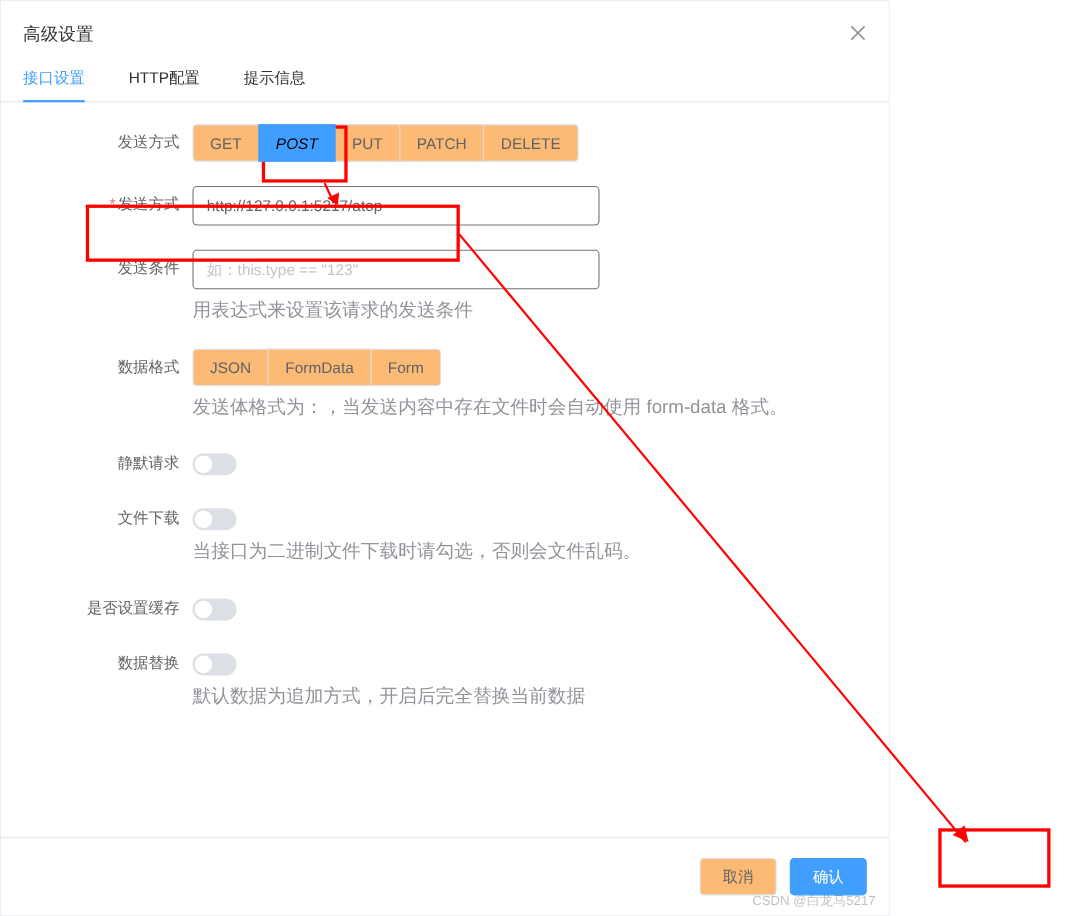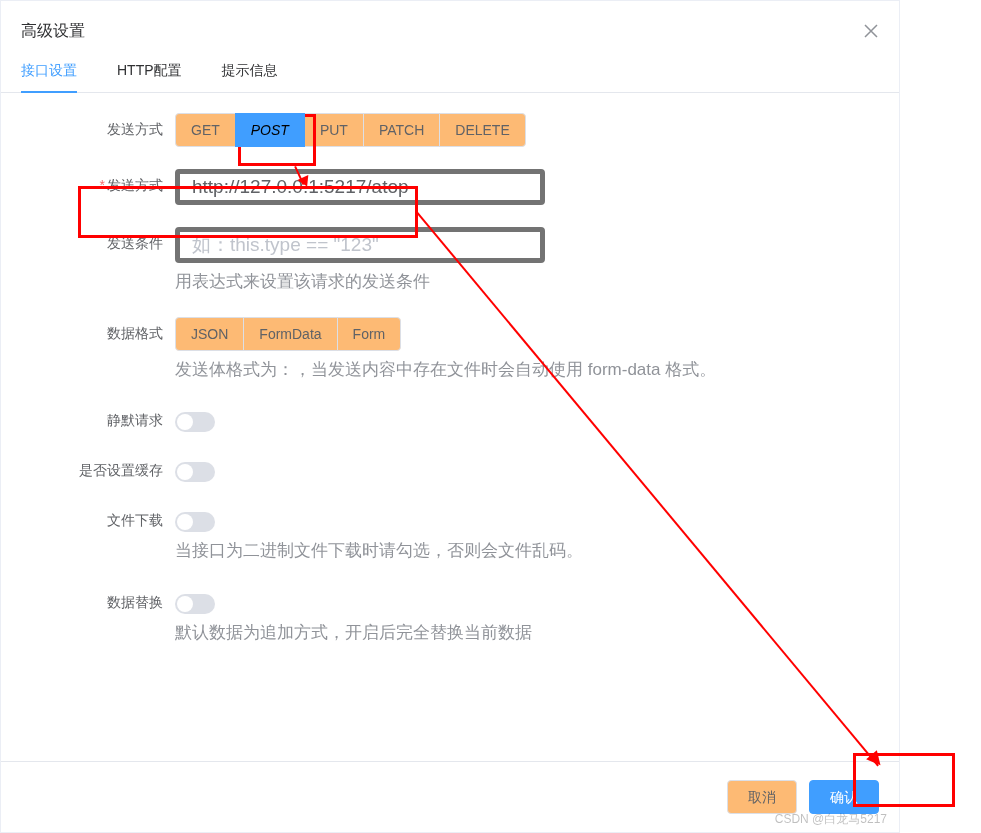--- a/index.html
+++ b/index.html
@@ -4,21 +4,21 @@
 <style>
   * { box-sizing: border-box; }
   body {
     margin: 0;
     font-family: -apple-system, BlinkMacSystemFont, "Segoe UI", "PingFang SC", "Microsoft YaHei", sans-serif;
     font-size: 14px;
     color: #303133;
     background: #fff;
   }
   .dialog {
-    width: 900px;
+    width: 809px;
     height: 833px;
     position: relative;
     padding: 0;
     border: 1px solid #ebeef5;
   }
   .dialog-header {
     padding: 20px 20px 10px 20px;
     display: flex;
     justify-content: space-between;
     align-items: center;
@@ -106,24 +106,24 @@
     background: #409eff;
     border-color: #409eff;
     color: #000000;
     z-index: 1;
     position: relative;
     font-style: italic;
   }
   .input {
     width: 370px;
     height: 36px;
-    border: 5px solid #737373;
+    border: 1px solid #737373;
     border-radius: 4px;
     padding: 0 12px;
-    font-size: 19px;
+    font-size: 14px;
     color: #606266;
   }
   .input::placeholder {
     color: #c0c4cc;
   }
   .help-text {
     font-size: 17px;
     color: #909399;
     margin-top: 6px;
     line-height: 1.5;
@@ -261,31 +261,31 @@
     </div>
 
     <div class="form-row">
       <div class="label">静默请求</div>
       <div class="control">
         <div class="switch"></div>
       </div>
     </div>
 
     <div class="form-row">
-      <div class="label">是否设置缓存</div>
-      <div class="control">
-        <div class="switch"></div>
-      </div>
-    </div>
-
-    <div class="form-row">
       <div class="label">文件下载</div>
       <div class="control">
         <div class="switch"></div>
         <div class="help-text">当接口为二进制文件下载时请勾选，否则会文件乱码。</div>
+      </div>
+    </div>
+
+    <div class="form-row">
+      <div class="label">是否设置缓存</div>
+      <div class="control">
+        <div class="switch"></div>
       </div>
     </div>
 
     <div class="form-row">
       <div class="label">数据替换</div>
       <div class="control">
         <div class="switch"></div>
         <div class="help-text">默认数据为追加方式，开启后完全替换当前数据</div>
       </div>
     </div>

